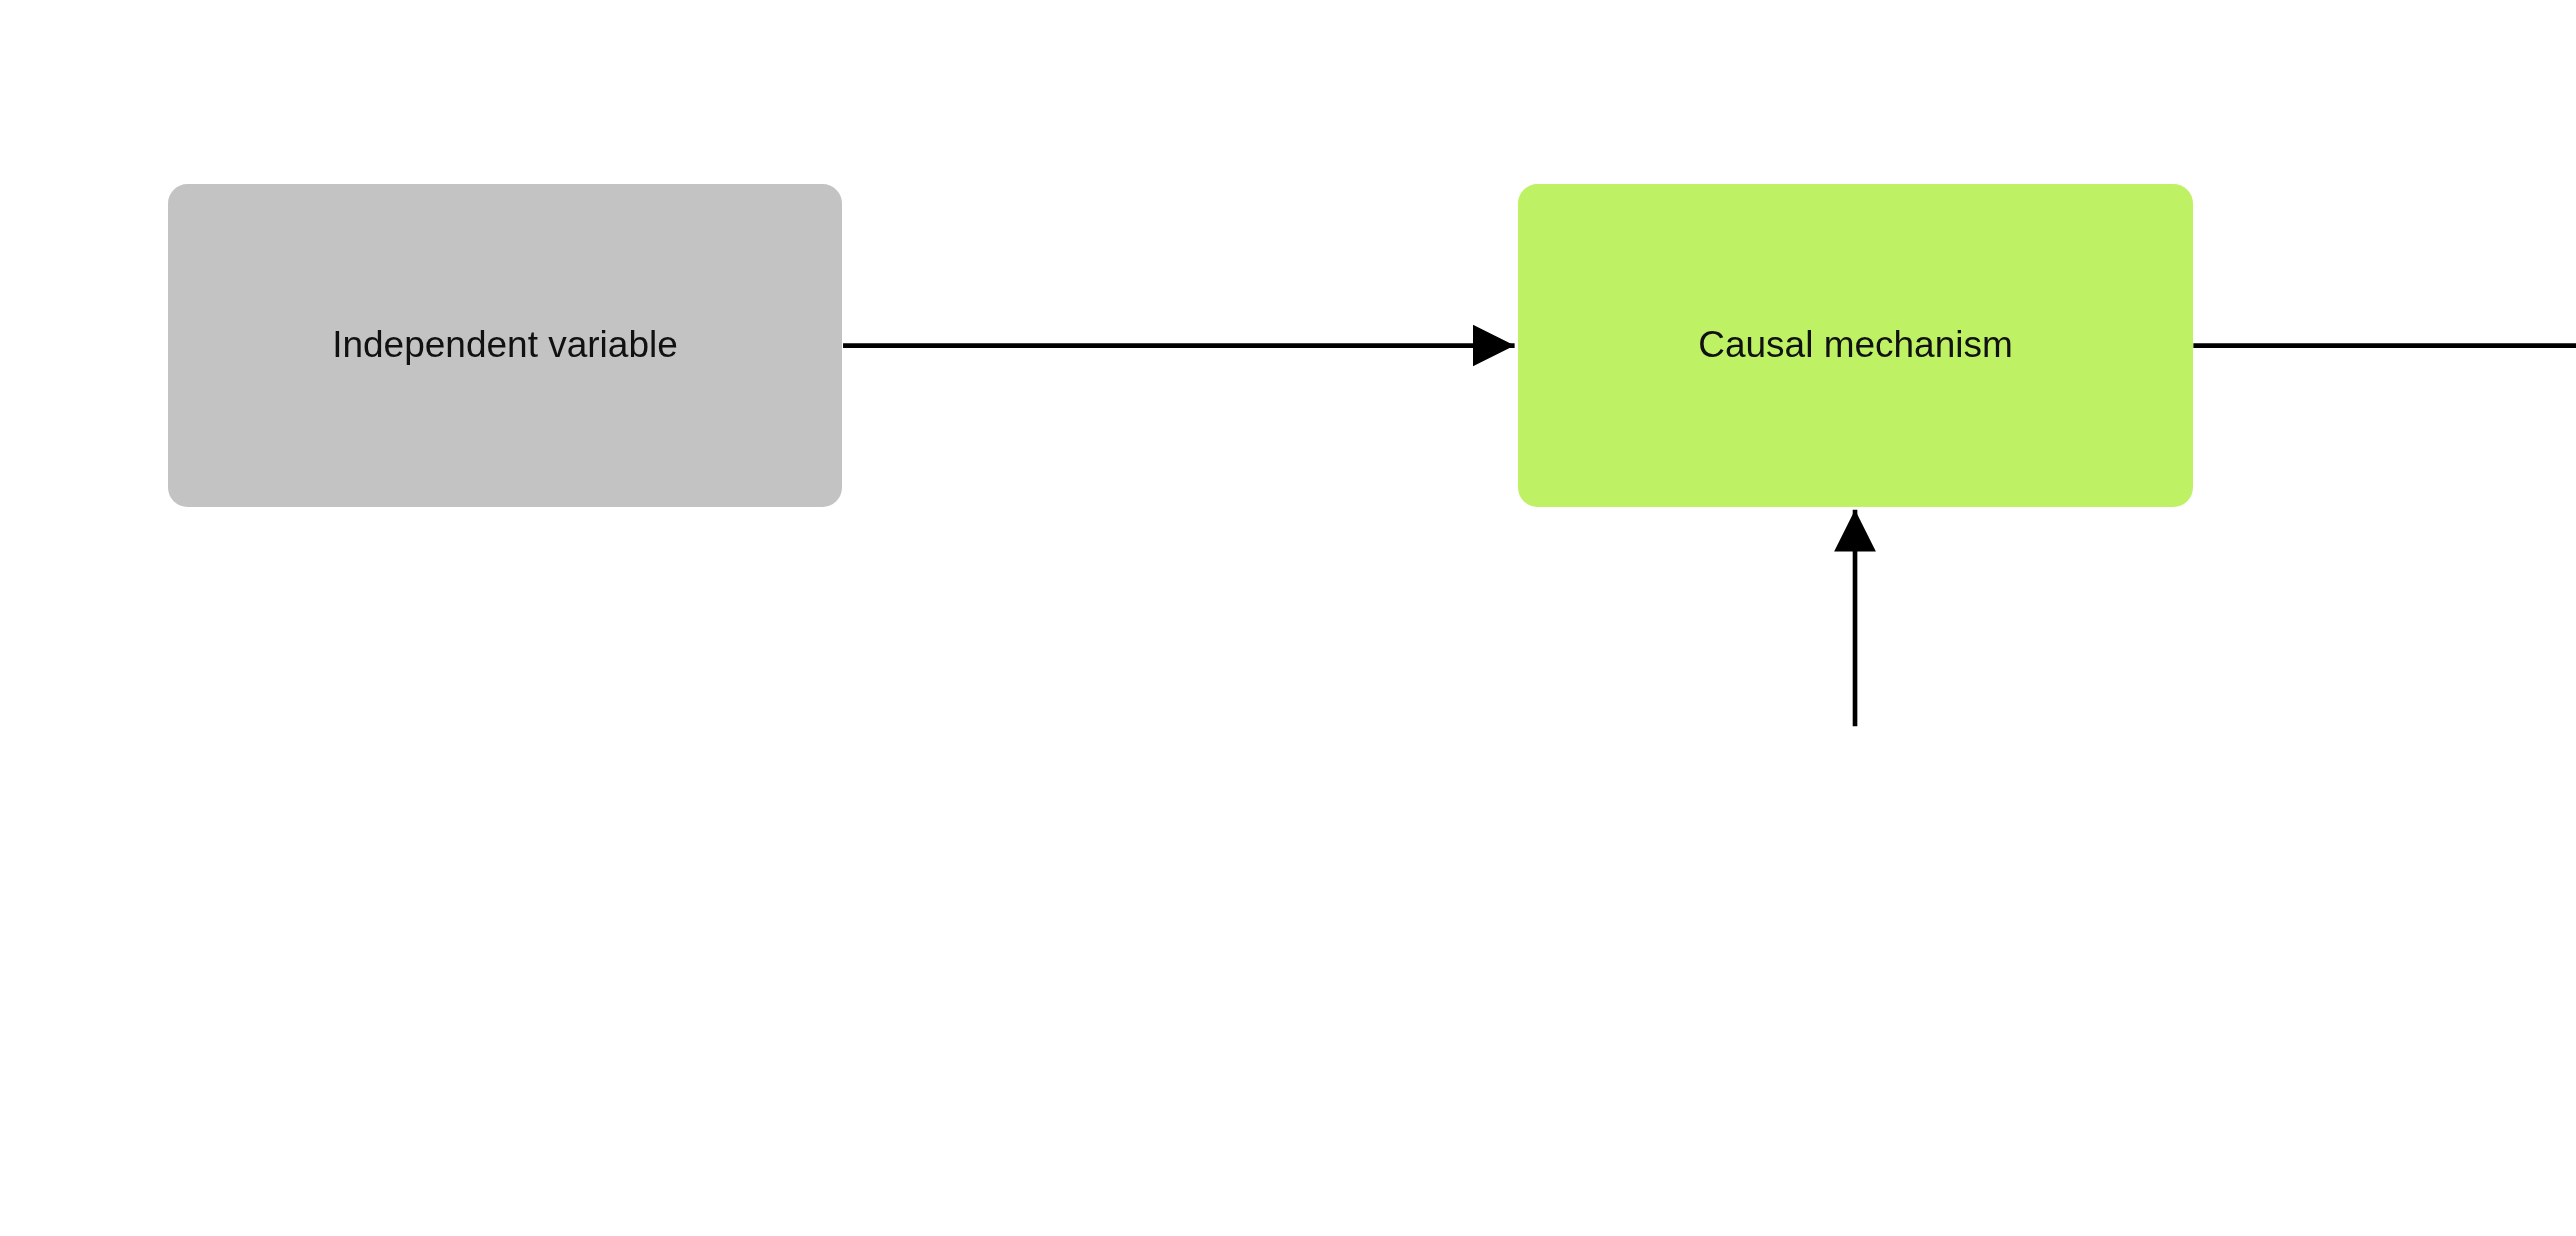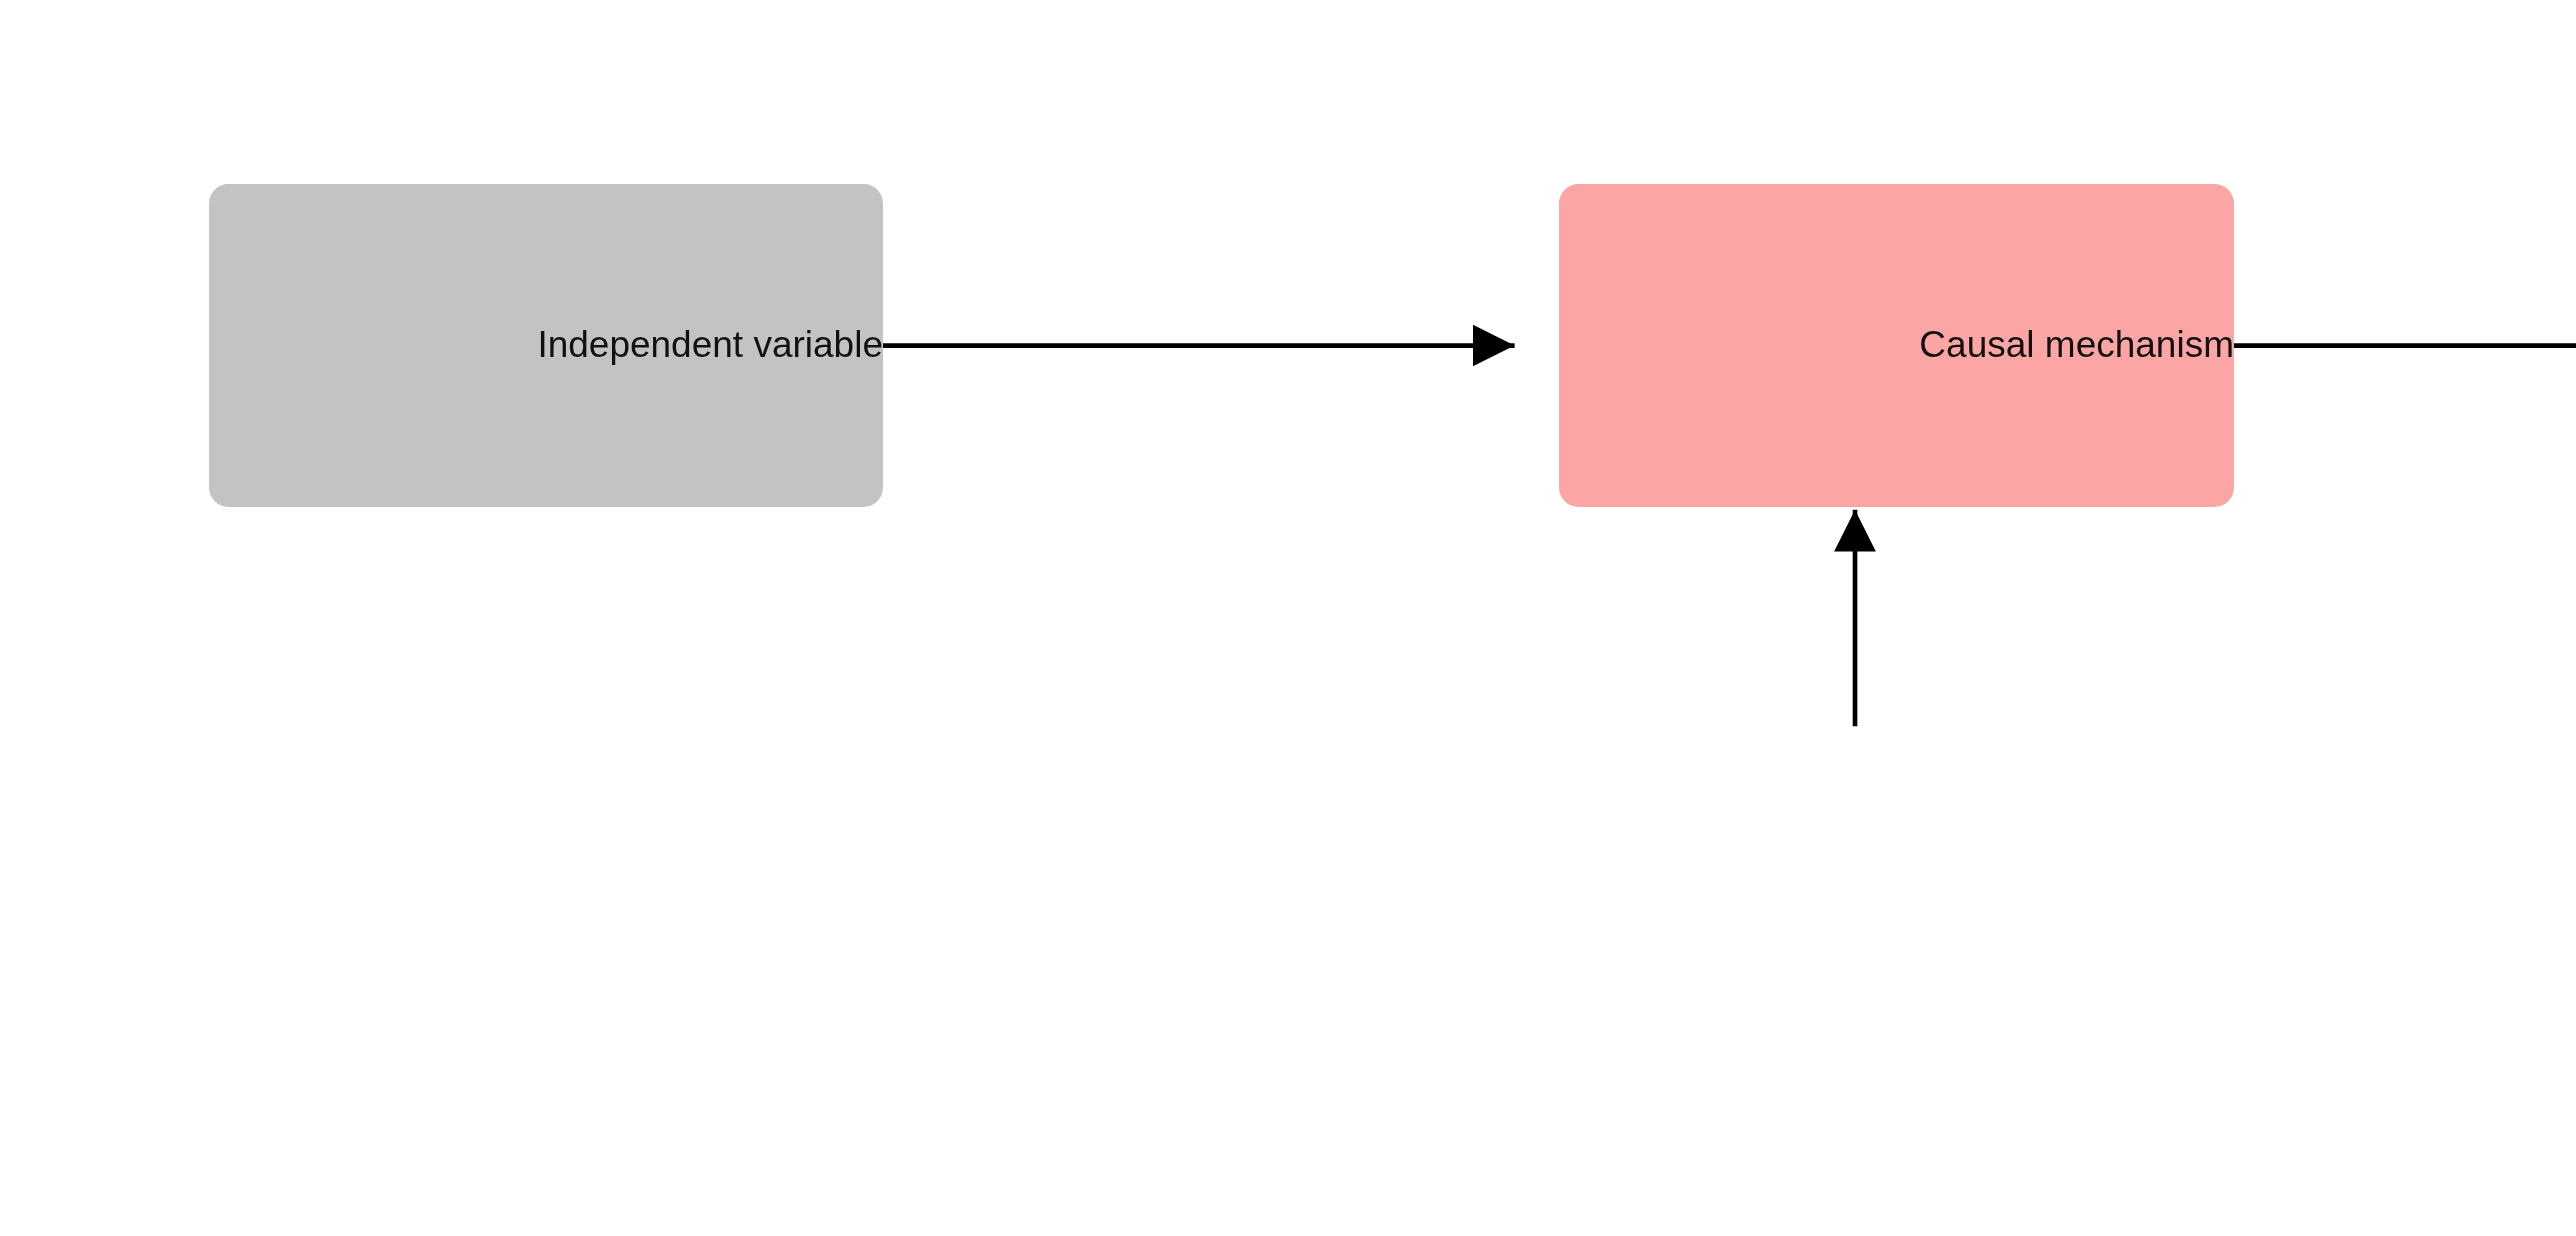--- a/index.html
+++ b/index.html
@@ -21,27 +21,26 @@
     top: 0;
     width: 3709px;
     height: 1236px;
     pointer-events: none;
   }
   .node {
     position: absolute;
     border-radius: 19.6px;
     display: flex;
     align-items: center;
-    justify-content: flex-end;
+    justify-content: center;
     text-align: center;
     font-size: 37px;
     line-height: 1.2;
     color: #111111;
     box-sizing: border-box;
-    margin-left: 41px;
   }
   #node-independent { left: 168px;  top: 184px;  width: 674px; height: 323px; }
   #node-mechanism   { left: 1518px; top: 184px;  width: 675px; height: 323px; }
   #node-moderator   { left: 1518px; top: 726px; width: 675px; height: 323px; }
 </style>
 </head>
 <body>
 
 <div id="canvas">
 
@@ -56,19 +55,19 @@
 
     <line x1="4258" y1="671" x2="5556" y2="671" stroke-width="9" marker-end="url(#arrowhead)" style="stroke: rgb(0, 0, 0);"></line>
 
     <line x1="3601" y1="1410" x2="3601" y2="990" stroke-width="9" marker-end="url(#arrowhead)" style="stroke: rgb(0, 0, 0);"></line>
   </svg>
 
   <div class="node" id="node-independent" style="background-color: rgb(195, 195, 195);">
     <span>Independent variable</span>
   </div>
 
-  <div class="node" id="node-mechanism" style="background-color: #fca5a5;">
+  <div class="node" id="node-mechanism" style="background-color: #bef264;">
     <span>Causal mechanism</span>
   </div>
 
 
 </div>
 
 
 </body></html>

